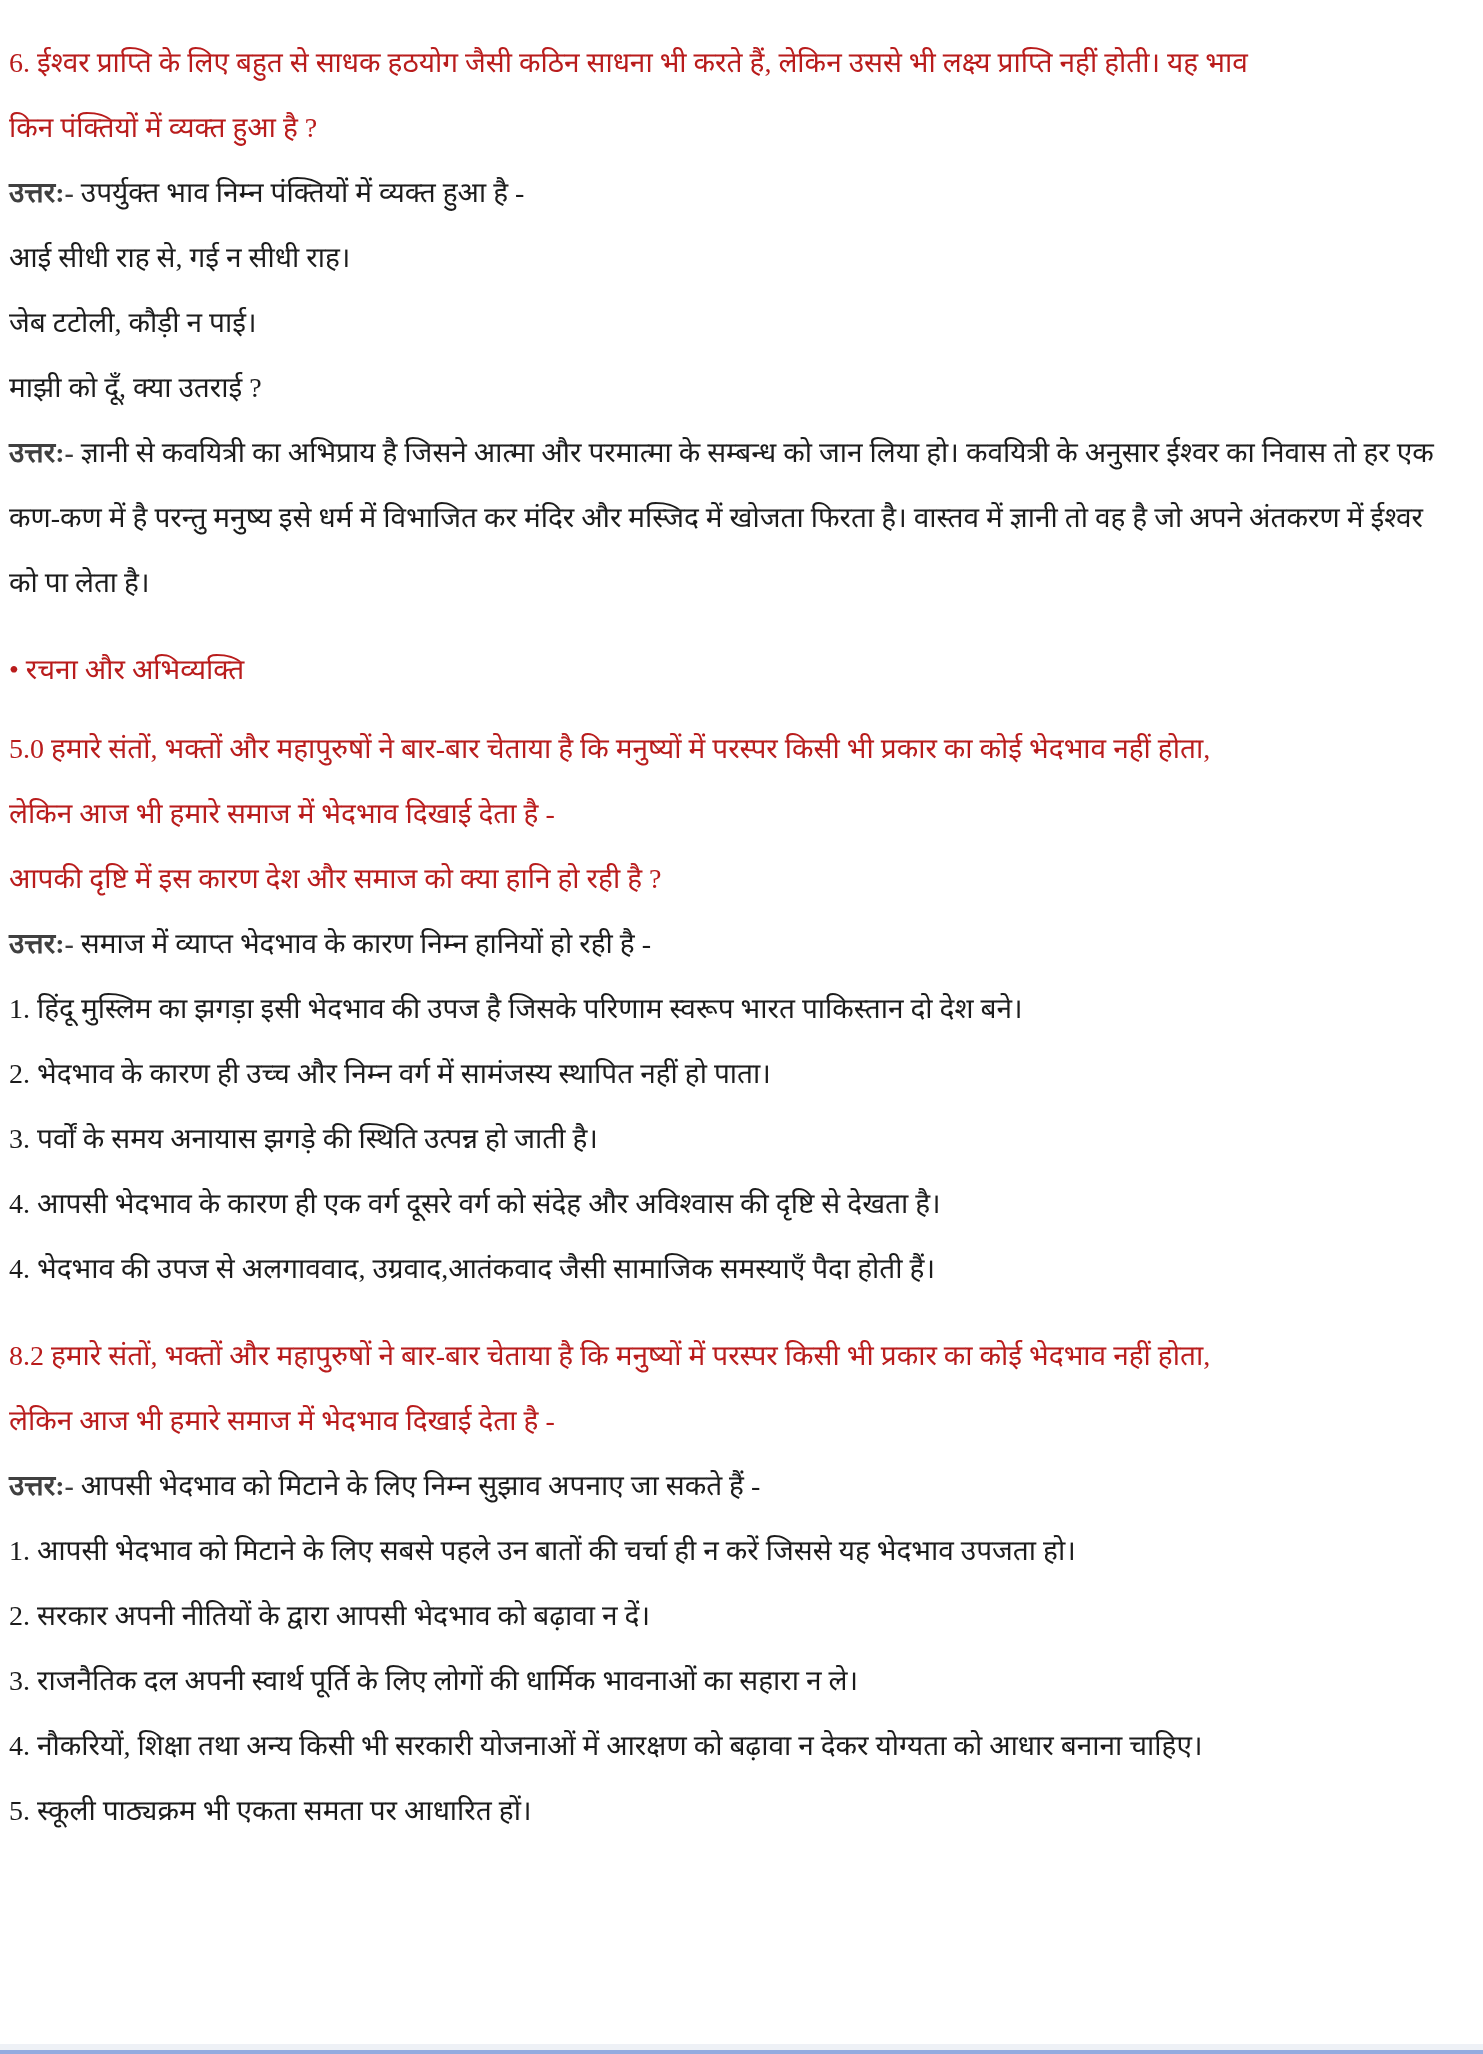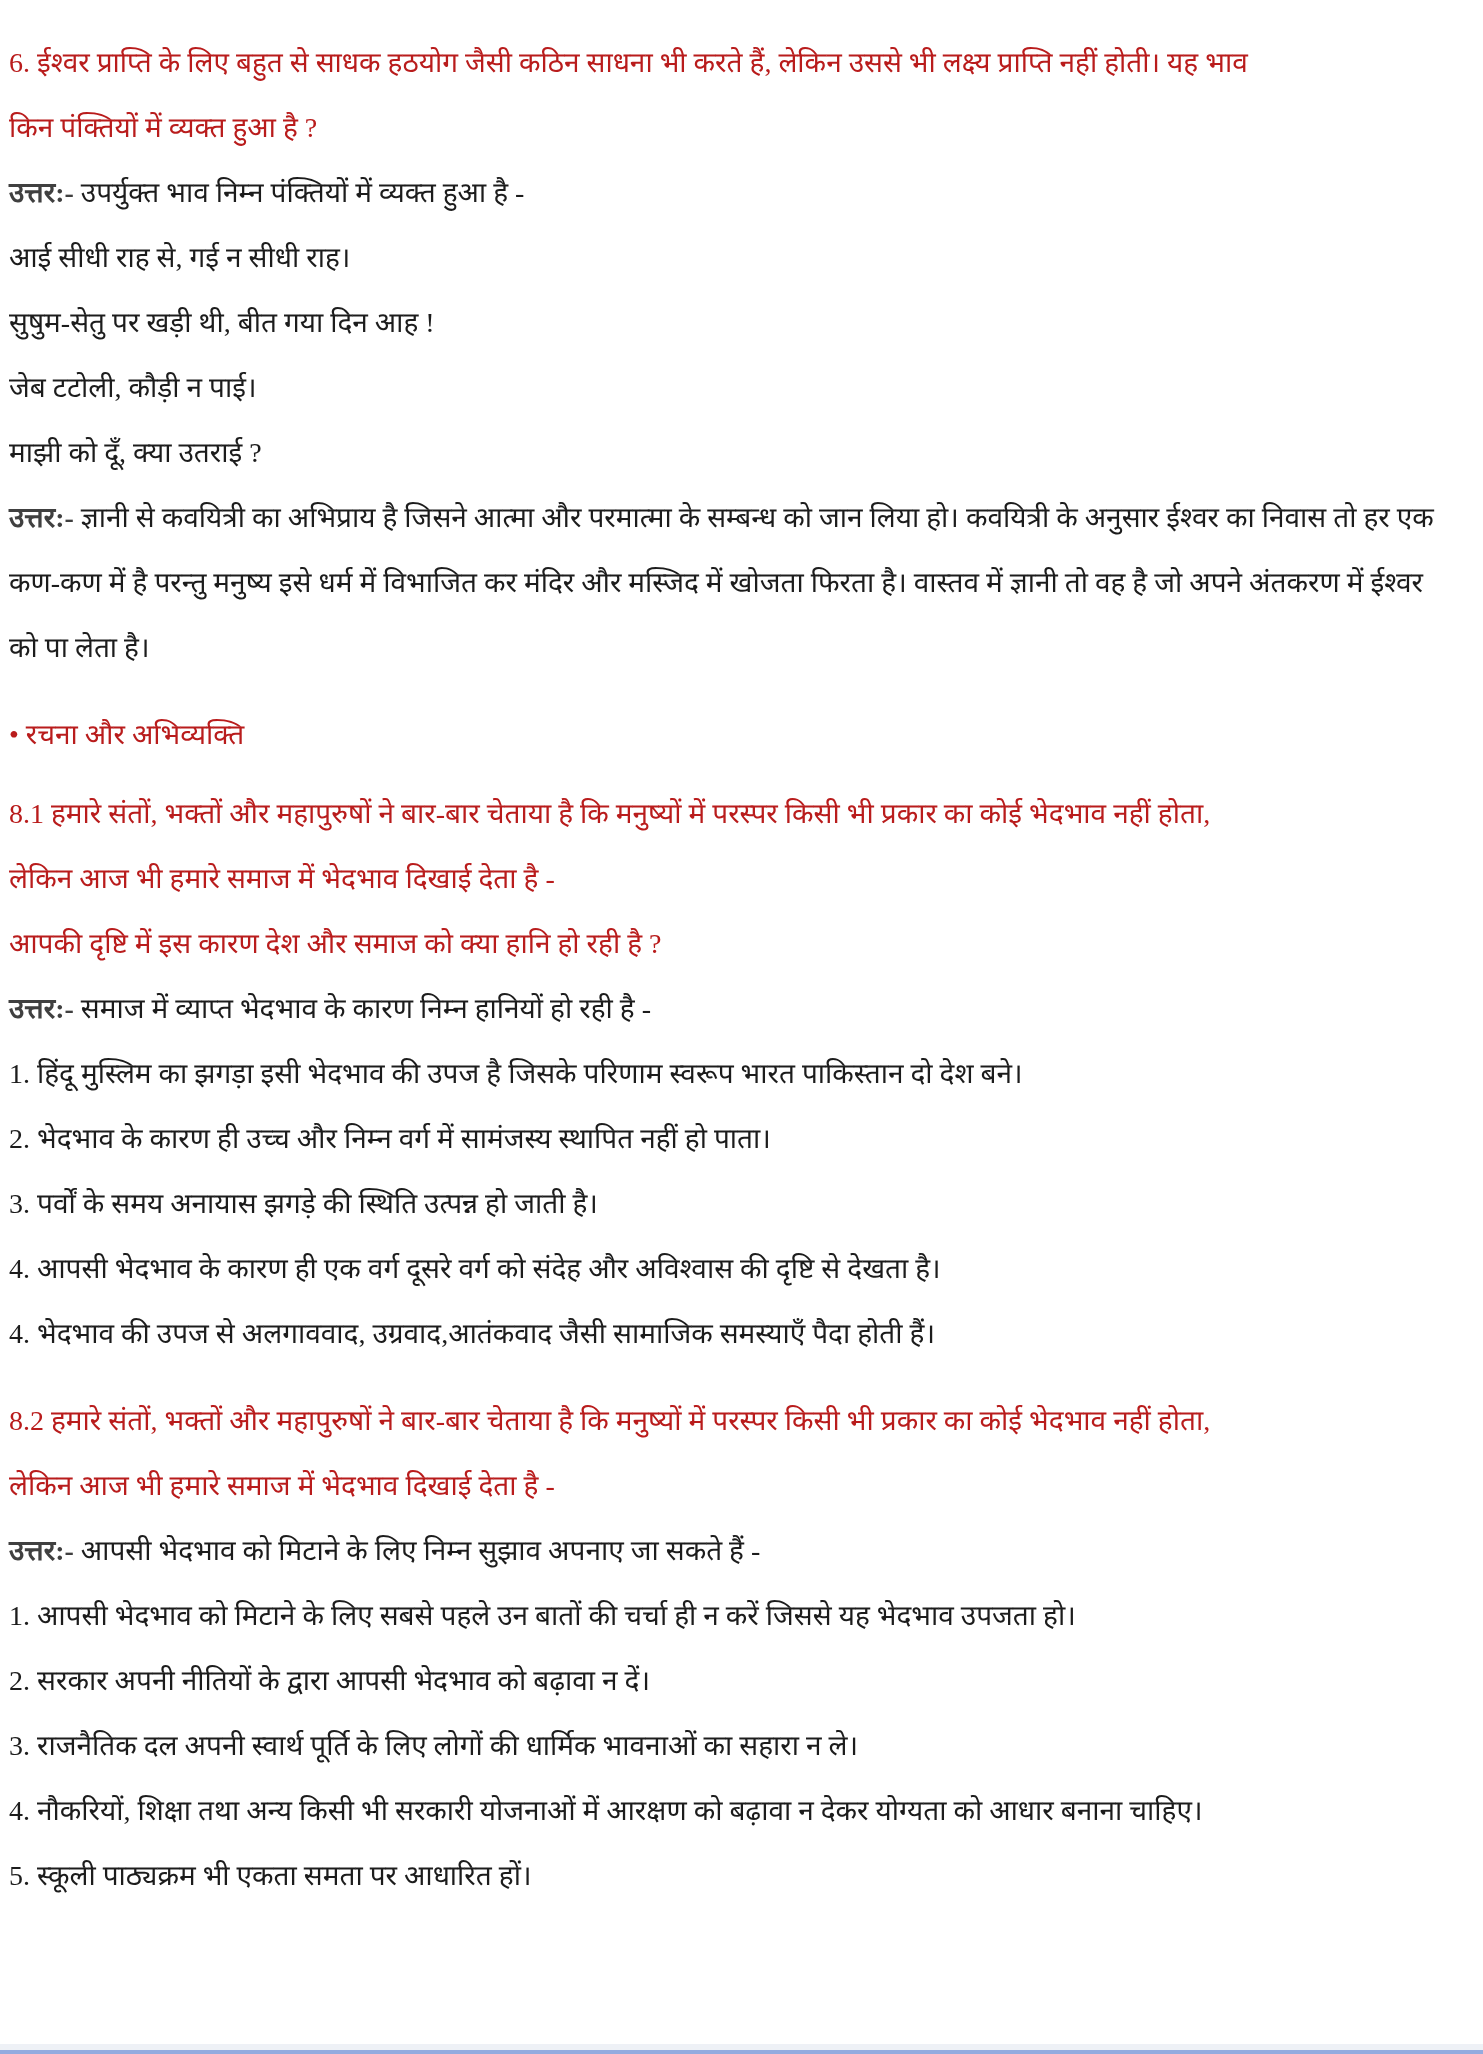--- a/index.html
+++ b/index.html
@@ -55,29 +55,28 @@
 <body>
 
 <div class="doc">
 
   <p class="q">6. ईश्वर प्राप्ति के लिए बहुत से साधक हठयोग जैसी कठिन साधना भी करते हैं, लेकिन उससे भी लक्ष्य प्राप्ति नहीं होती। यह भाव</p>
   <p class="q">किन पंक्तियों में व्यक्त हुआ है ?</p>
 
   <p><span class="ans-label">उत्तर:-</span><span> उपर्युक्त भाव निम्न पंक्तियों में व्यक्त हुआ है -</span></p>
 
   <p>आई सीधी राह से, गई न सीधी राह।</p>
-  <p>सुषुम-सेतु पर खड़ी थी, बीत गया दिन आह !</p>
   <p>जेब टटोली, कौड़ी न पाई।</p>
   <p>माझी को दूँ, क्या उतराई ?</p>
 
   <p><span class="ans-label">उत्तर:-</span><span> ज्ञानी से कवयित्री का अभिप्राय है जिसने आत्मा और परमात्मा के सम्बन्ध को जान लिया हो। कवयित्री के अनुसार ईश्वर का निवास तो हर एक कण-कण में है परन्तु मनुष्य इसे धर्म में विभाजित कर मंदिर और मस्जिद में खोजता फिरता है। वास्तव में ज्ञानी तो वह है जो अपने अंतकरण में ईश्वर को पा लेता है।</span></p>
 
   <p class="q gap-md">• रचना और अभिव्यक्ति</p>
 
-  <p class="q gap-sm">8.1 हमारे संतों, भक्तों और महापुरुषों ने बार-बार चेताया है कि मनुष्यों में परस्पर किसी भी प्रकार का कोई भेदभाव नहीं होता,</p>
+  <p class="q gap-sm">5.0 हमारे संतों, भक्तों और महापुरुषों ने बार-बार चेताया है कि मनुष्यों में परस्पर किसी भी प्रकार का कोई भेदभाव नहीं होता,</p>
   <p class="q">लेकिन आज भी हमारे समाज में भेदभाव दिखाई देता है -</p>
   <p class="q">आपकी दृष्टि में इस कारण देश और समाज को क्या हानि हो रही है ?</p>
 
   <p><span class="ans-label">उत्तर:-</span><span> समाज में व्याप्त भेदभाव के कारण निम्न हानियों हो रही है -</span></p>
 
   <p>1. हिंदू मुस्लिम का झगड़ा इसी भेदभाव की उपज है जिसके परिणाम स्वरूप भारत पाकिस्तान दो देश बने।</p>
   <p>2. भेदभाव के कारण ही उच्च और निम्न वर्ग में सामंजस्य स्थापित नहीं हो पाता।</p>
   <p>3. पर्वों के समय अनायास झगड़े की स्थिति उत्पन्न हो जाती है।</p>
   <p>4. आपसी भेदभाव के कारण ही एक वर्ग दूसरे वर्ग को संदेह और अविश्वास की दृष्टि से देखता है।</p>
   <p>4. भेदभाव की उपज से अलगाववाद, उग्रवाद,आतंकवाद  जैसी सामाजिक समस्याएँ पैदा होती हैं।</p>

